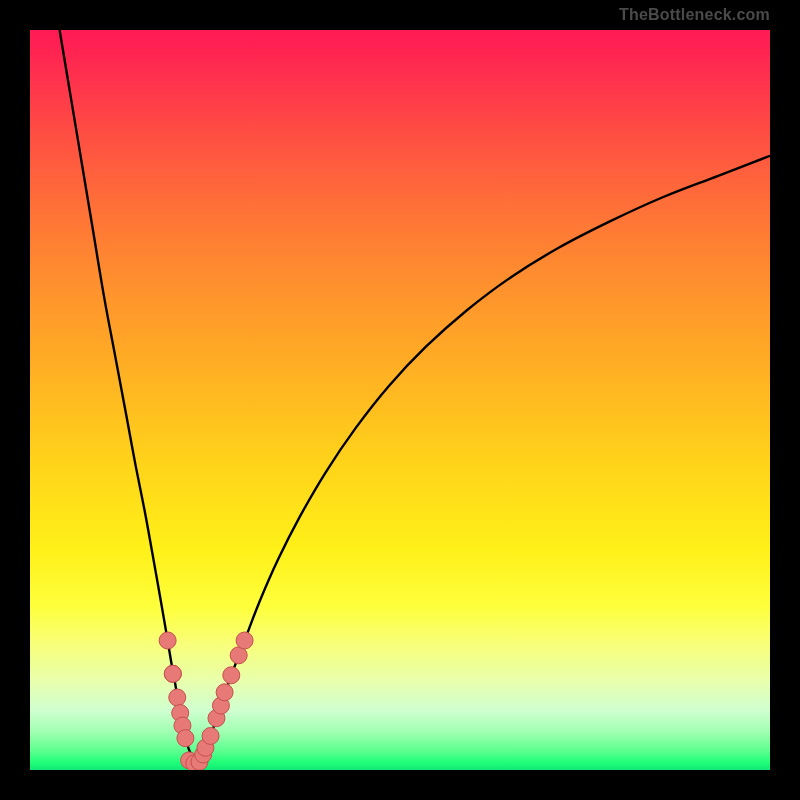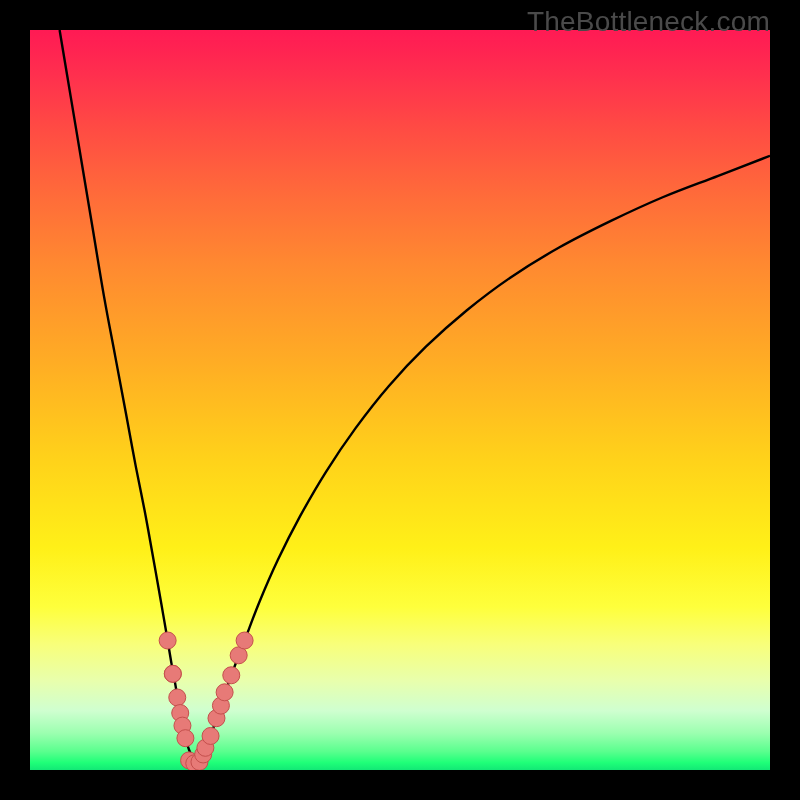--- a/index.html
+++ b/index.html
@@ -46,22 +46,22 @@
       #5aff8e 97.5%,
       #1fff78 99%,
       #12e876 100%
     );
   }
   .watermark {
     position: absolute;
     top: 6px;
     right: 30px;
     color: #4a4a4a;
-    font-size: 28px;
-    font-weight: 400;
+    font-size: 16px;
+    font-weight: 700;
     letter-spacing: 0.2px;
     user-select: none;
   }
   svg.curves {
     position: absolute;
     inset: 0;
     width: 100%;
     height: 100%;
   }
 </style>

